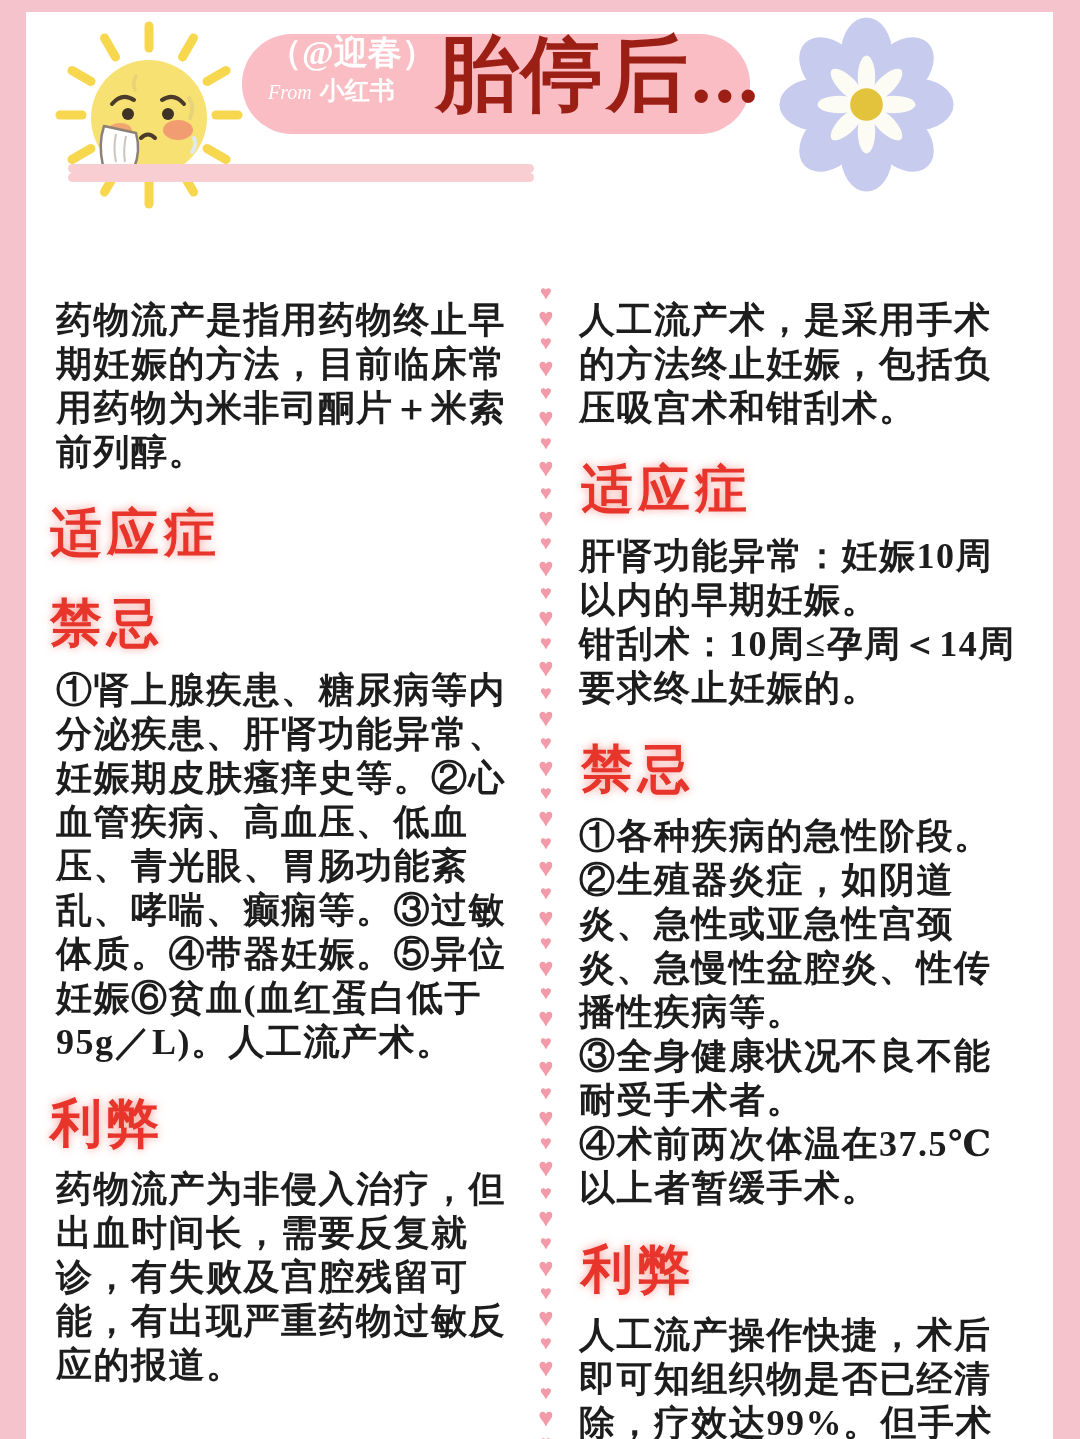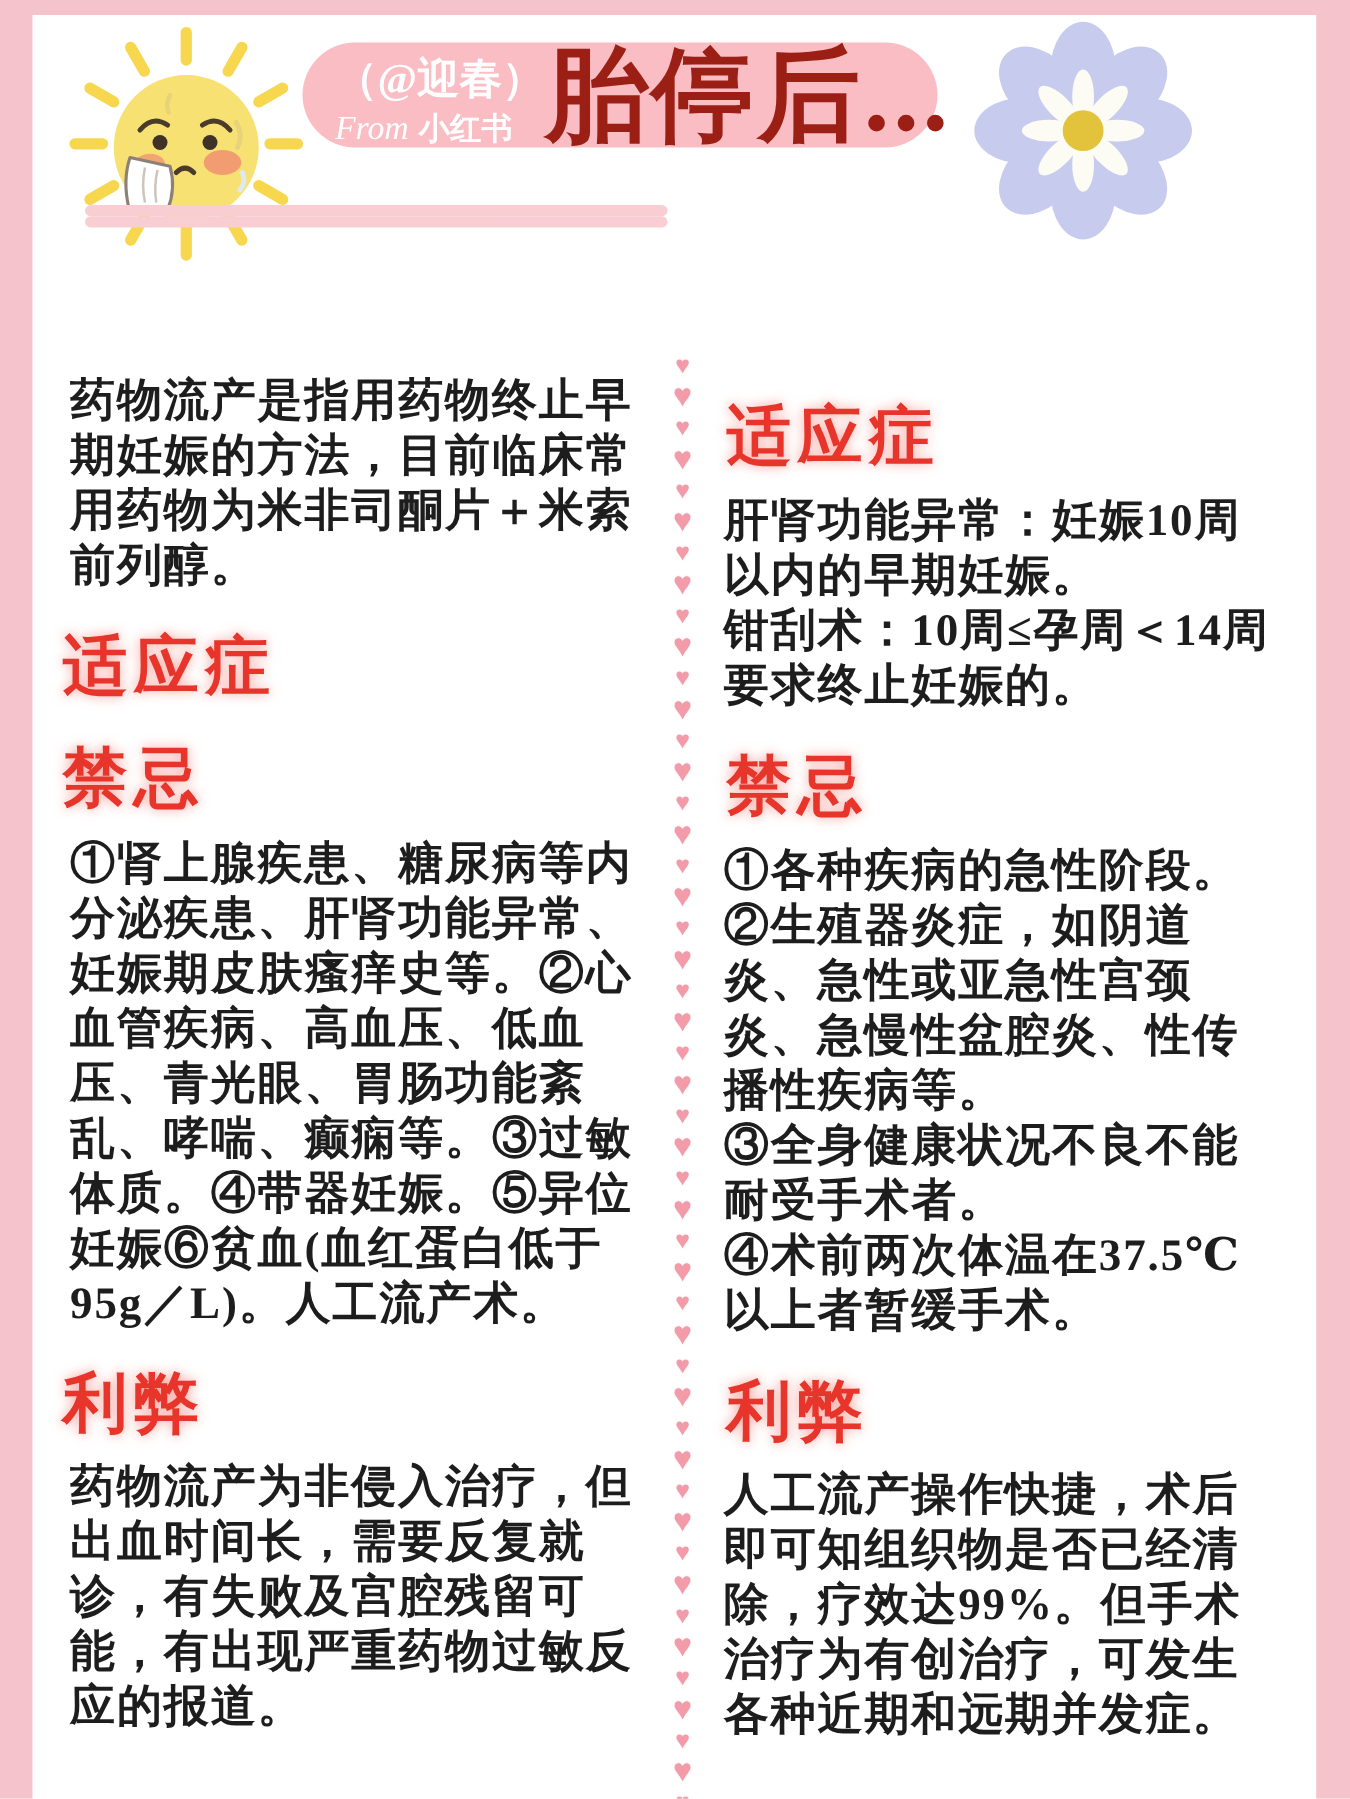--- a/index.html
+++ b/index.html
@@ -11,28 +11,28 @@
     border-top:12px solid #f5c3cb;
     border-left:26px solid #f5c3cb;
     border-right:27px solid #f5c3cb;
     overflow:hidden;
     font-family:"Liberation Serif","DejaVu Serif",serif;
   }
   
   .sun{position:absolute;left:18px;top:-2px;width:210px;height:210px;}
   .flower{position:absolute;left:748px;top:0px;width:185px;height:185px;}
   .pill{
-    position:absolute;left:216px;top:22px;width:508px;height:84px;
+    position:absolute;left:216px;top:22px;width:508px;height:100px;
     background:#f9bdc3;border-radius:56px;
-    display:flex;align-items:flex-end;
+    display:flex;align-items:flex-start;
   }
   .pill-left{width:168px;padding-left:26px;flex:none;line-height:1.1;}
   .handle{color:#ffffff;font-weight:bold;font-size:34px;letter-spacing:0px;white-space:nowrap;}
   .source{color:#ffffff;font-size:25px;margin-top:6px;white-space:nowrap;}
-  .source .from{font-style:italic;font-size:27px;margin-right:8px;}
+  .source .from{font-style:italic;font-size:20px;margin-right:8px;}
   .source .src{font-weight:bold;}
   .pill-title{
     flex:1;text-align:center;
     color:#9c1f15;font-weight:bold;font-size:82px;
     letter-spacing:3px;line-height:1;padding-right:18px;
     white-space:nowrap;
   }
   
   .colhead{position:absolute;text-align:center;}
   .colhead-left{left:42px;top:152px;width:466px;}
@@ -201,20 +201,21 @@
   <div class="colbody colbody-left">
     <p class="body-text intro">药物流产是指用药物终止早期妊娠的方法，目前临床常用药物为米非司酮片＋米索前列醇。</p>
     <div class="sec-label">适应症</div>
     <div class="sec-label">禁忌</div>
     <p class="body-text">①肾上腺疾患、糖尿病等内分泌疾患、肝肾功能异常、妊娠期皮肤瘙痒史等。②心血管疾病、高血压、低血压、青光眼、胃肠功能紊乱、哮喘、癫痫等。③过敏体质。④带器妊娠。⑤异位妊娠⑥贫血(血红蛋白低于95g／L)。人工流产术。</p>
     <div class="sec-label">利弊</div>
     <p class="body-text">药物流产为非侵入治疗，但出血时间长，需要反复就诊，有失败及宫腔残留可能，有出现严重药物过敏反应的报道。</p>
   </div>
 
   <div class="colbody colbody-right">
+    <p class="body-text intro">人工流产术，是采用手术的方法终止妊娠，包括负压吸宫术和钳刮术。</p>
     <div class="sec-label">适应症</div>
     <p class="body-text">肝肾功能异常：妊娠10周以内的早期妊娠。
 钳刮术：10周≤孕周＜14周要求终止妊娠的。</p>
     <div class="sec-label">禁忌</div>
     <p class="body-text">①各种疾病的急性阶段。
 ②生殖器炎症，如阴道炎、急性或亚急性宫颈炎、急慢性盆腔炎、性传播性疾病等。
 ③全身健康状况不良不能耐受手术者。
 ④术前两次体温在37.5℃以上者暂缓手术。</p>
     <div class="sec-label">利弊</div>
     <p class="body-text">人工流产操作快捷，术后即可知组织物是否已经清除，疗效达99%。但手术治疗为有创治疗，可发生各种近期和远期并发症。</p>

